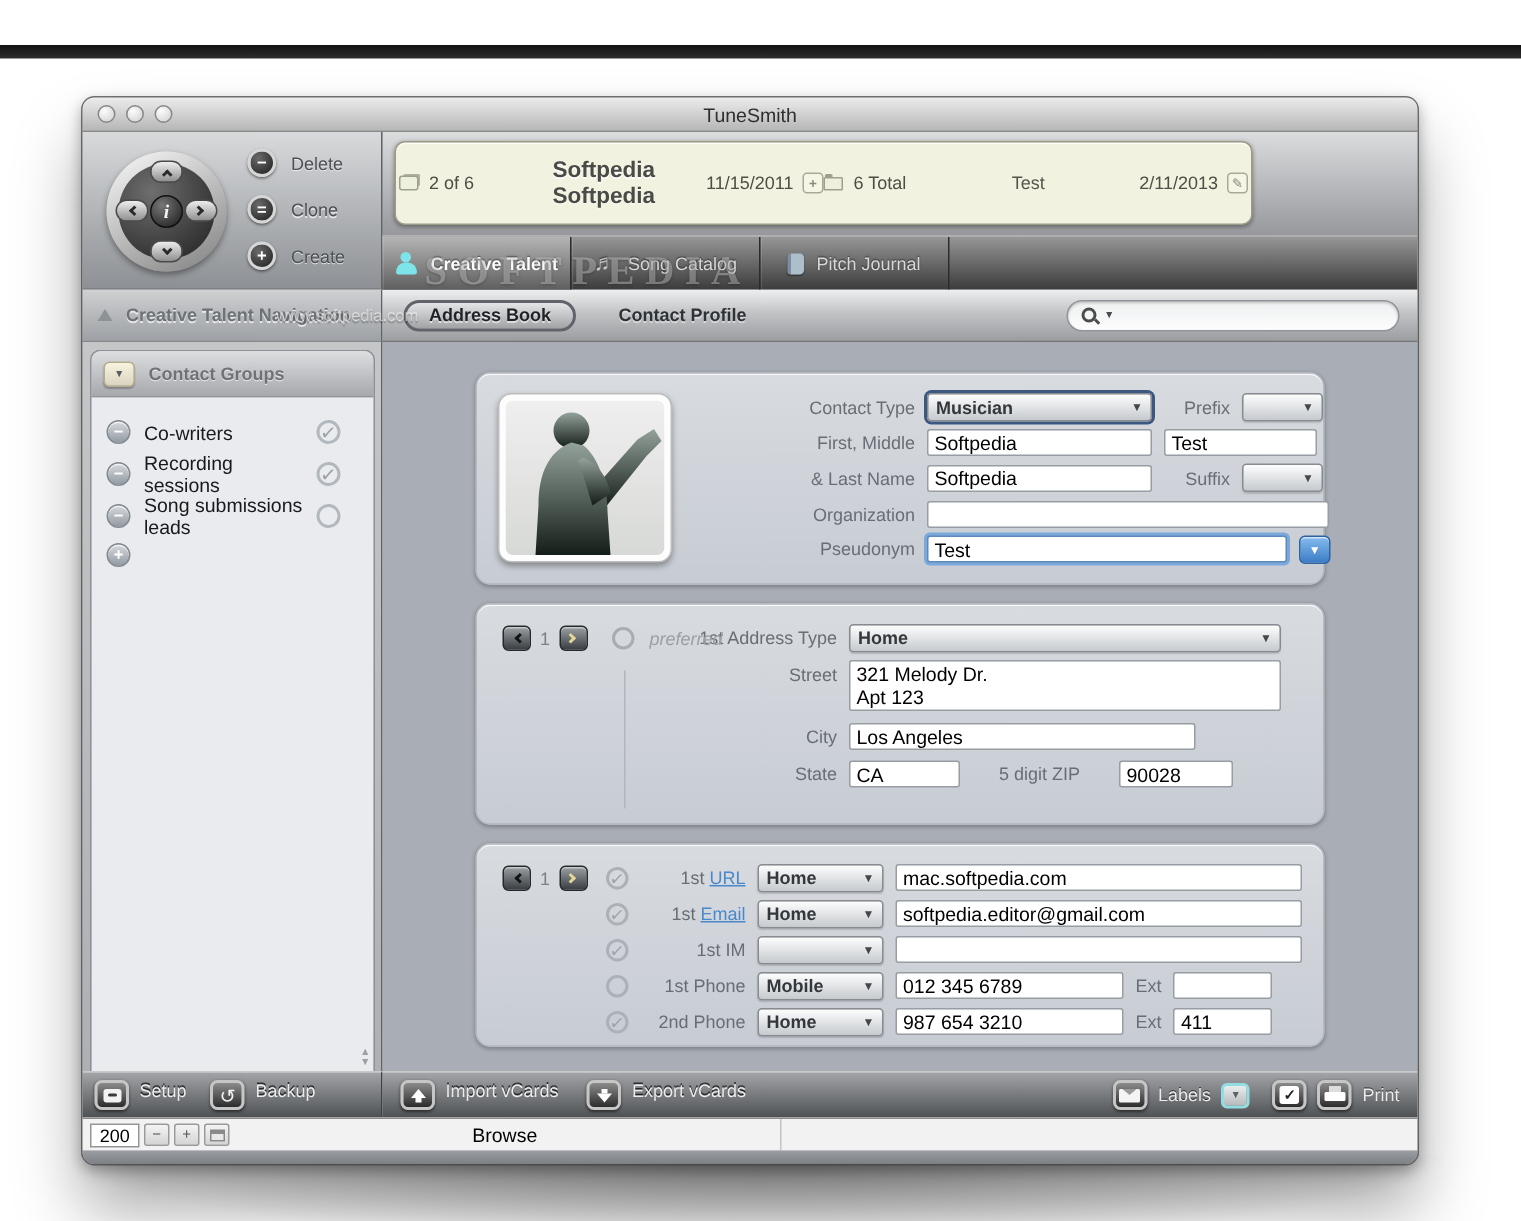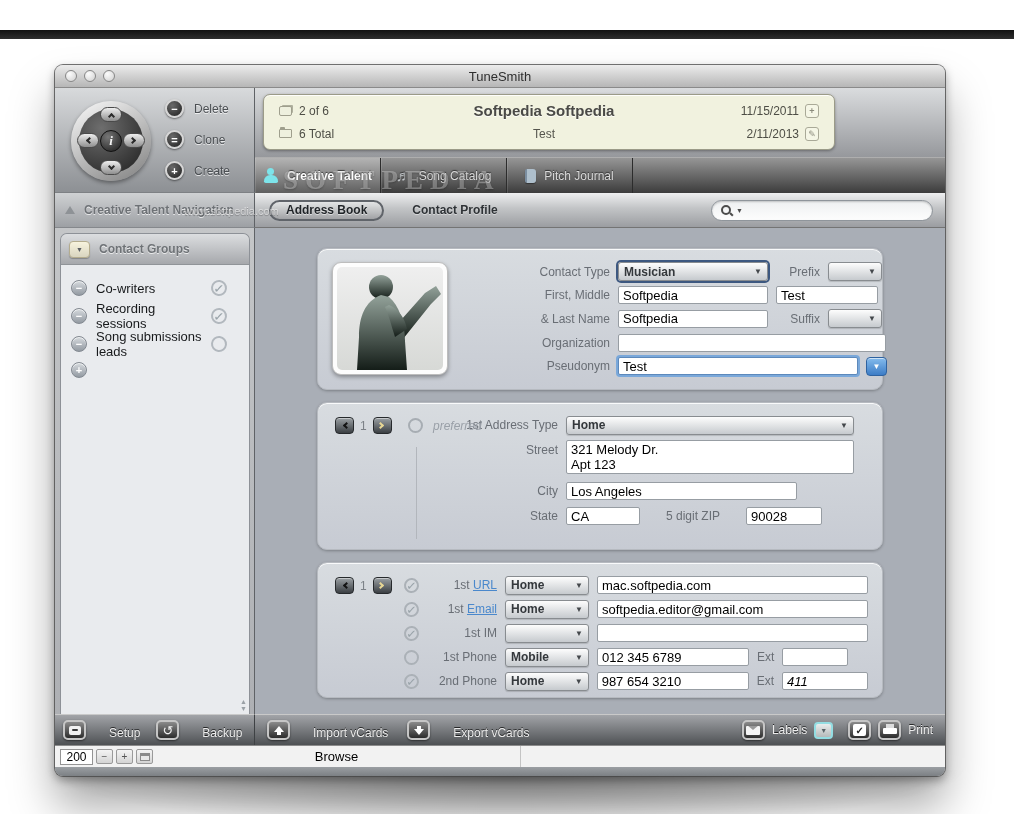--- a/index.html
+++ b/index.html
@@ -47,21 +47,21 @@
     background:radial-gradient(circle at 35% 30%, #6a6a6a, #1d1d1d); color:#fff; font-size:11px; font-weight:bold;
     display:flex; align-items:center; justify-content:center; box-shadow:0 1px 2px rgba(0,0,0,.5); }
   .headbtn-row .rlabel { font-size:12px; color:#4b4f53; text-shadow:0 1px 0 rgba(255,255,255,.7); }
 
   
   .header-right { display:flex; flex-direction:column; }
   .record-zone { height:69px; display:flex; background:linear-gradient(#dadcde,#96989c); }
   .record-strip { flex:1; padding:6px 8px 0 8px; }
   .record-panel { width:572px; height:56px; background:#f1f2df; border:1px solid #9b9b88; border-radius:7px;
     box-shadow:inset 0 1px 0 rgba(255,255,255,.9), 0 1px 3px rgba(0,0,0,.35);
-    display:flex; flex-direction:column; padding:4px 15px; }
+    display:flex; flex-direction:row; padding:4px 2px; }
   .rec-row { flex:1; display:flex; align-items:center; gap:7px; }
   .rec-left { width:90px; display:flex; align-items:center; gap:7px; font-size:12px; color:#4e4e46; }
   .rec-center { flex:1; text-align:center; }
   .rec-name { font-size:15px; font-weight:bold; color:#4a4a46; text-shadow:0 1px 0 rgba(255,255,255,.8); }
   .rec-sub { font-size:12px; color:#55554e; }
   .rec-right { width:100px; display:flex; align-items:center; justify-content:flex-end; gap:6px; font-size:12px; color:#4e4e46; }
   .card-ic { width:13px; height:10px; border:1px solid #9f9f8d; background:#eef0de; border-radius:2px;
     box-shadow:2px -2px 0 -1px rgba(159,159,141,.8); }
   .folder-ic { width:13px; height:9px; border:1px solid #9f9f8d; background:#eef0de; border-radius:1px; position:relative; }
   .folder-ic::before { content:""; position:absolute; top:-3px; left:0; width:5px; height:2px; background:#9f9f8d; border-radius:1px 1px 0 0; }
@@ -188,21 +188,21 @@
   .wm-big { position:absolute; left:228px; top:100px; font-family:"Liberation Serif", serif; font-weight:bold;
     font-size:27px; letter-spacing:7px; color:rgba(225,225,225,.38); text-shadow:0 1px 2px rgba(0,0,0,.25); pointer-events:none; }
   .wm-small { position:absolute; left:129px; top:140px; font-size:11px; color:rgba(255,255,255,.55);
     text-shadow:0 1px 1px rgba(0,0,0,.3); pointer-events:none; }
 
   
   .footer-left, .footer-right { background:linear-gradient(#a2a4a8,#4e5154); border-top:1px solid #c9c9c9;
     display:flex; align-items:center; }
   .footer-left { border-right:1px solid #3e4144; padding:0 8px; gap:16px; }
   .footer-right { padding:0 12px; gap:7px; }
-  .fbtn { display:flex; align-items:flex-end; gap:23px; }
+  .fbtn { display:flex; align-items:flex-start; gap:7px; }
   .ibtn { width:23px; height:20px; border-radius:5px; border:2px solid #c6c6c6;
     background:linear-gradient(#8b8b8b,#2c2c2c); display:flex; align-items:center; justify-content:center;
     box-shadow:0 1px 2px rgba(0,0,0,.5); }
   .fbl { font-size:12px; color:#ececec; text-shadow:0 -1px 0 rgba(0,0,0,.7); }
   .setup-ic { width:12px; height:9px; background:#f2f2f2; border-radius:2px; position:relative; }
   .setup-ic::after { content:""; position:absolute; left:3px; top:3.5px; width:6px; height:2px; background:#3a3a3a; border-radius:1px; }
   .backup-ic { color:#f2f2f2; font-size:13px; line-height:1; }
   .varrow { display:flex; flex-direction:column; align-items:center; }
   .varrow .tri-u { width:0; height:0; border-left:5px solid transparent; border-right:5px solid transparent; border-bottom:6px solid #fff; }
   .varrow .tri-d { width:0; height:0; border-left:5px solid transparent; border-right:5px solid transparent; border-top:6px solid #fff; }
@@ -523,21 +523,21 @@
               <input class="ti" style="width: 66px;" value="">
             </div>
             <div class="cm-row">
               <span class="cm-check">✓</span>
               <span class="cm-label"><span>2nd </span><span>Phone</span></span>
               <div class="dd" style="width:84px;">
                   <span>Home</span>
                 </div>
               <input class="ti" style="width: 152px;" value="987 654 3210">
               <span class="extlabel">Ext</span>
-              <input class="ti" style="width: 86px; font-style: italic;" value="411">
+              <input class="ti" style="width: 66px;" value="411">
             </div>
           </div>
         </div>
       </div>
 
       <div class="footer-left">
         <div class="fbtn">
           <span class="ibtn">
               <span class="setup-ic"></span>
             </span>

